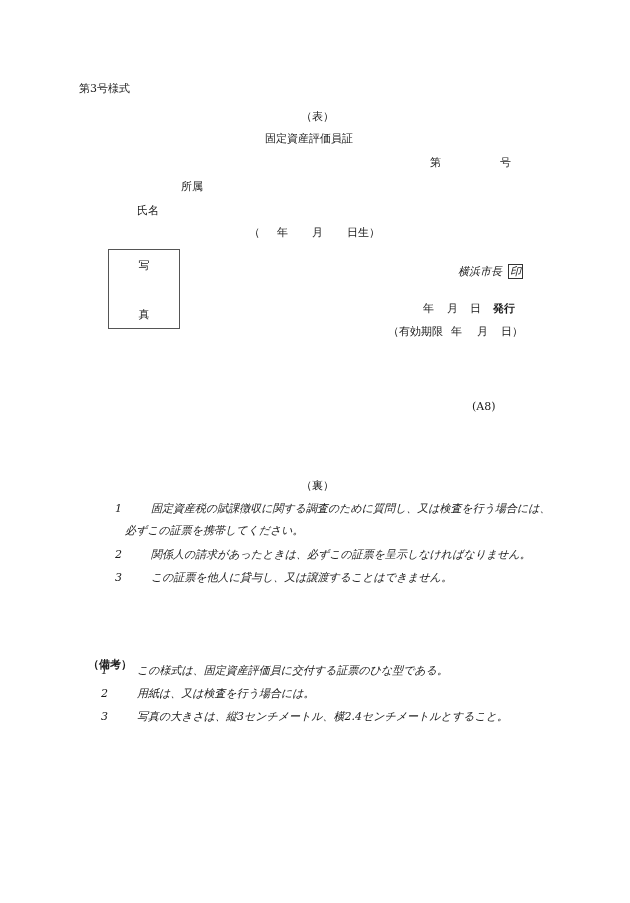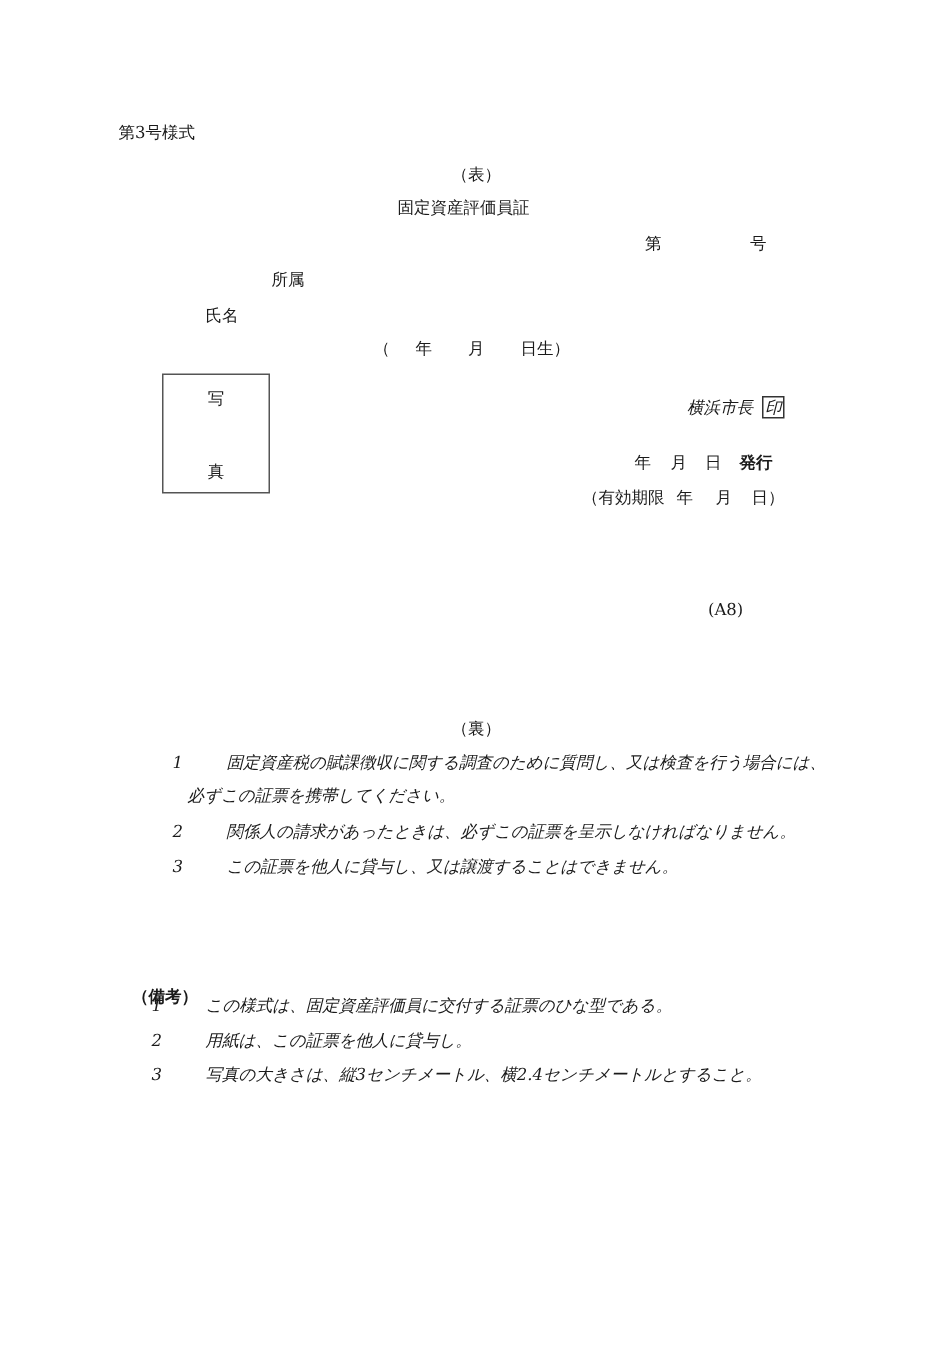--- a/index.html
+++ b/index.html
@@ -78,17 +78,17 @@
 </div>
 <div class="item" style="left:115px;top:571px;">
   <span class="num">3</span><span>この証票を他人に貸与し、又は譲渡することはできません。</span>
 </div>
 
 <div class="t" style="left:88px;top:658px;font-weight:bold;">（備考）</div>
 <div class="item" style="left:101px;top:664px;">
   <span class="num">1</span><span>この様式は、固定資産評価員に交付する証票のひな型である。</span>
 </div>
 <div class="item" style="left:101px;top:687px;">
-  <span class="num">2</span><span>用紙は、この証票を他人に貸与し。</span>
+  <span class="num">2</span><span>用紙は、又は検査を行う場合には。</span>
 </div>
 <div class="item" style="left:101px;top:710px;">
   <span class="num">3</span><span>写真の大きさは、縦3センチメートル、横2.4センチメートルとすること。</span>
 </div>
 
 </body></html>

